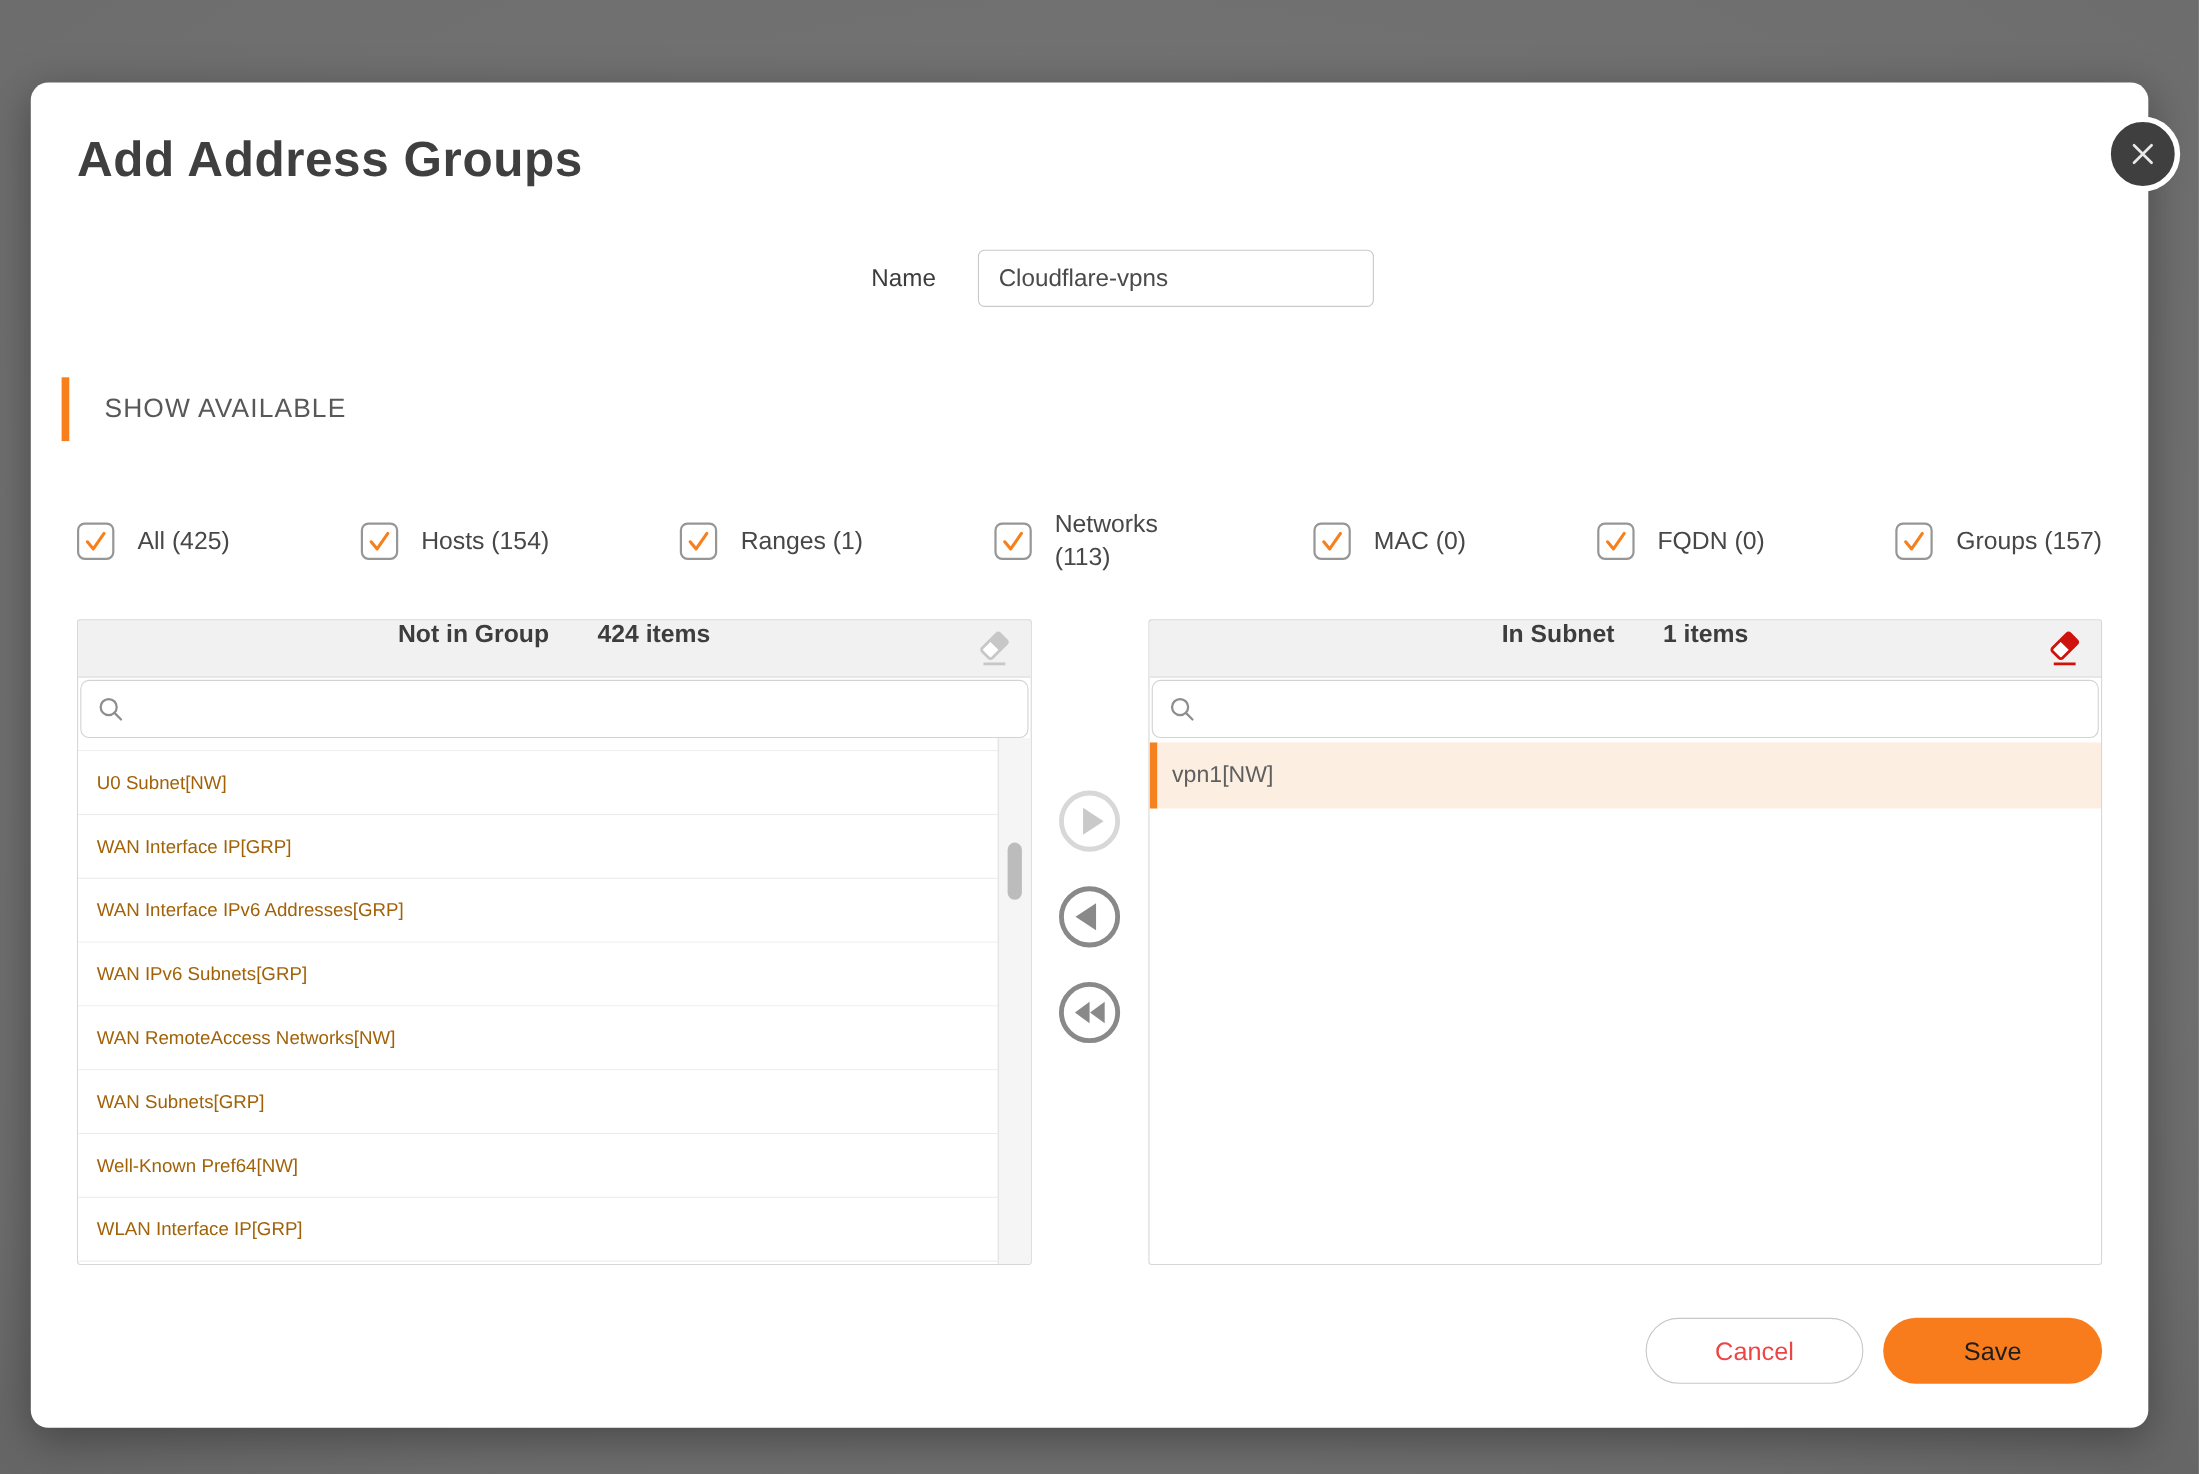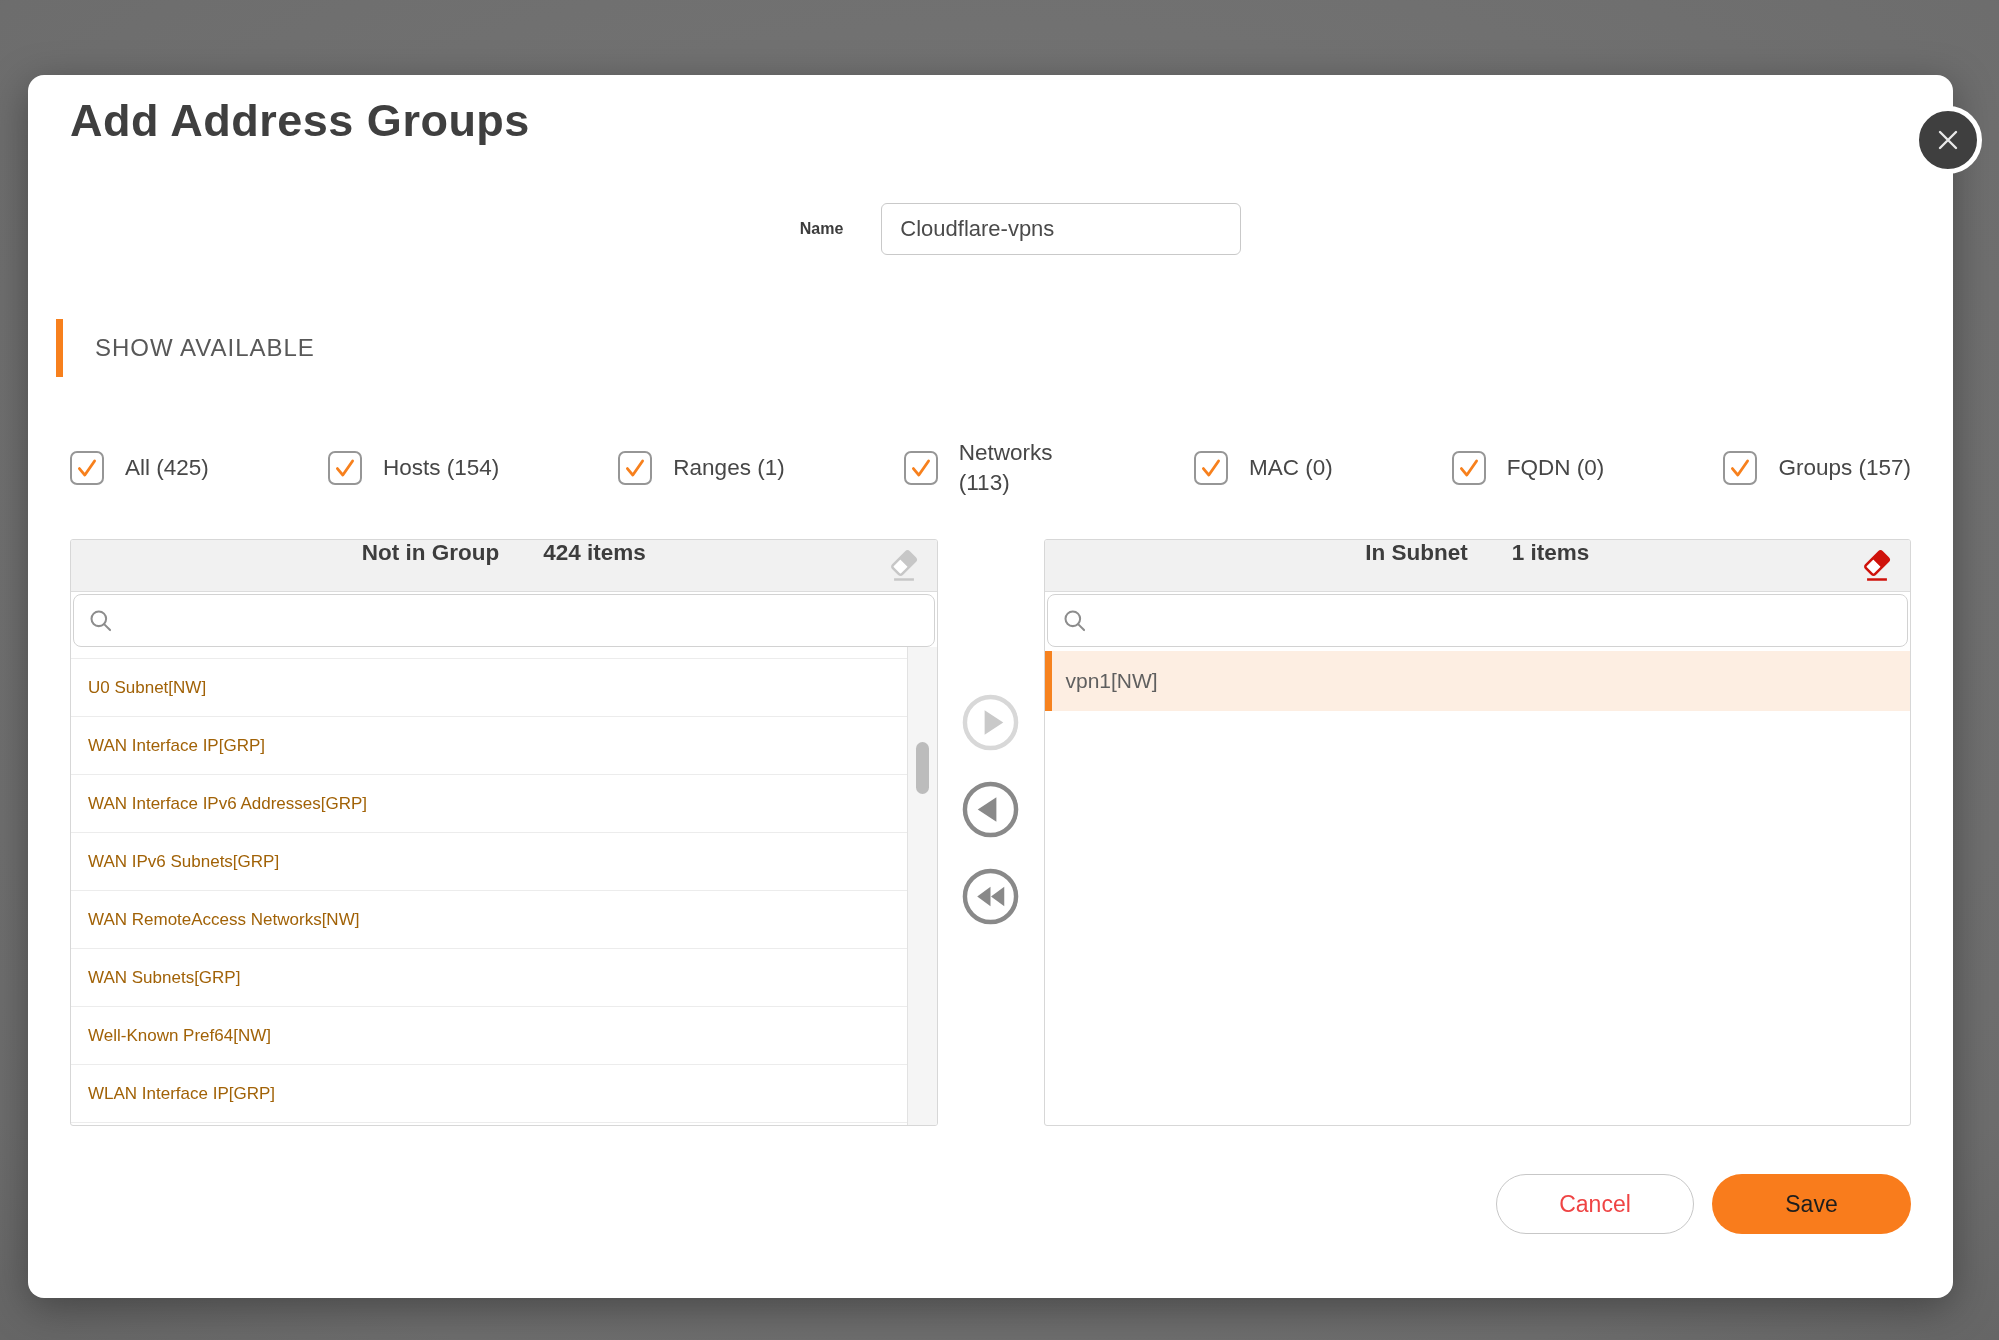--- a/index.html
+++ b/index.html
@@ -17,26 +17,26 @@
   }
   
   .close-btn {
     position:absolute; top:31px; right:-29px; width:68px; height:68px;
     border-radius:50%; background:#3f3f3f; border:5px solid #ffffff;
     display:flex; align-items:center; justify-content:center; cursor:pointer;
   }
   .close-btn svg { width:30px; height:30px; }
 
   .dialog-title {
-    margin-top:20px; font-size:45px; font-weight:600; color:#3f3f3f; letter-spacing:.5px;
+    margin-top:44px; font-size:45px; font-weight:600; color:#3f3f3f; letter-spacing:.5px;
   }
 
   
   .name-row { margin-top:56px; display:flex; align-items:center; justify-content:center; gap:38px; margin-left:60px; }
-  .name-row label { font-size:16px; font-weight:700; color:#3c3c3c; }
+  .name-row label { font-size:22px; font-weight:400; color:#3c3c3c; }
   .name-input {
     width:360px; height:52px; border:1px solid #c9c9c9; border-radius:6px;
     font-family:"Liberation Sans", sans-serif; font-size:22px; color:#4a4a4a; padding:0 18px; outline:none;
   }
 
   
   .section-header { margin-top:64px; display:flex; align-items:center; gap:32px; margin-left:-14px; }
   .accent-bar { width:7px; height:58px; background:#f7801d; }
   .section-title { font-size:24px; color:#585858; letter-spacing:1px; }
 

